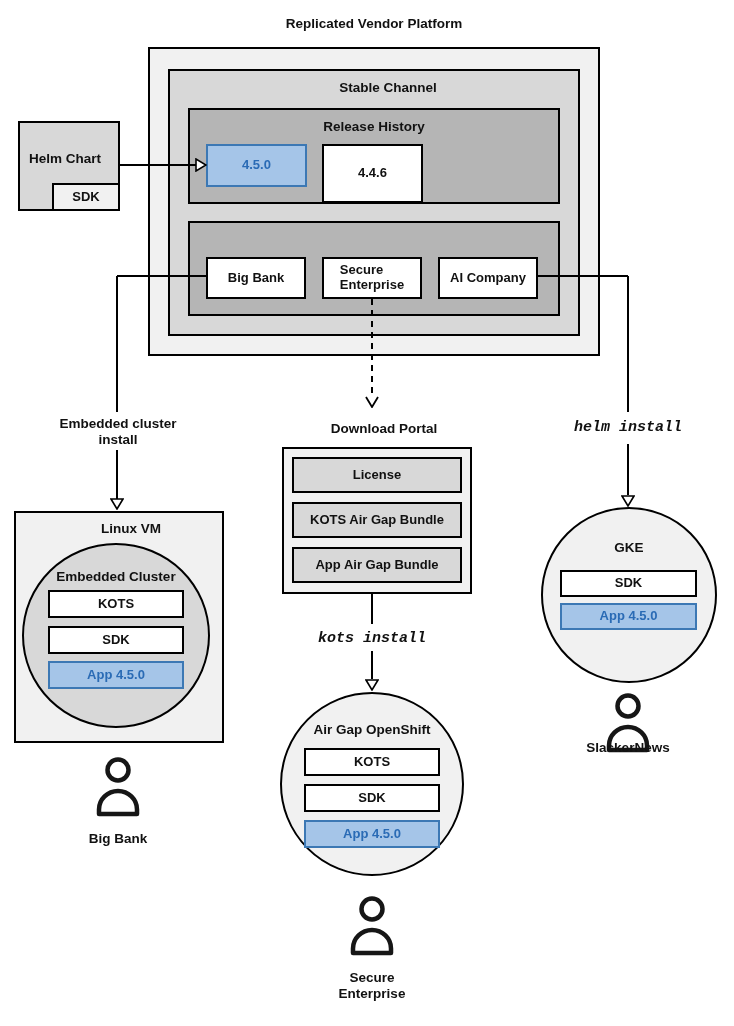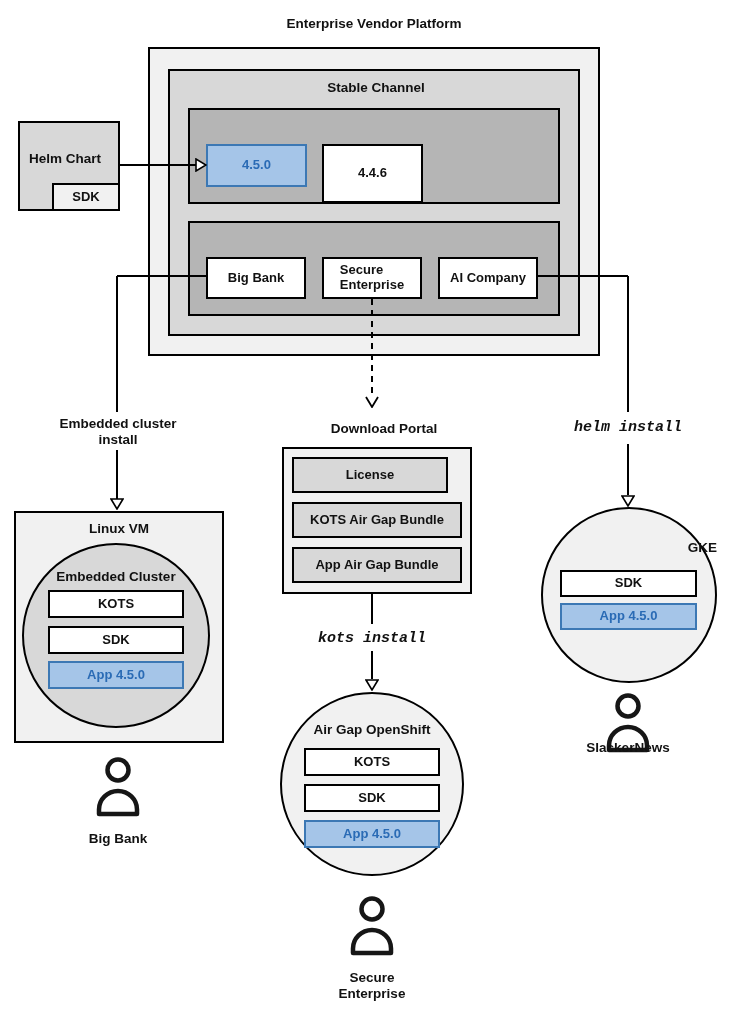--- a/index.html
+++ b/index.html
@@ -29,28 +29,29 @@
     background:repeating-linear-gradient(to bottom,#000 0 6px,transparent 6px 11px);}
   .circle{border-radius:50%;}
   .arrow{position:absolute;}
   .person{position:absolute;}
 </style>
 </head>
 <body>
 
 <div id="canvas">
 
-  <div class="lbl" style="left:148px;top:16px;width:452px;">Enterprise Vendor Platform</div>
+  <div class="lbl" style="left:148px;top:16px;width:452px;">Replicated Vendor Platform</div>
 
   <div class="box bg-light" style="left:148px;top:47px;width:452px;height:309px;"></div>
 
   <div class="box bg-mid" style="left:168px;top:69px;width:412px;height:267px;"></div>
-  <div class="lbl" style="left:152px;top:80px;width:448px;">Stable Channel</div>
+  <div class="lbl" style="left:164px;top:80px;width:448px;">Stable Channel</div>
 
   <div class="box bg-dark" style="left:188px;top:108px;width:372px;height:96px;"></div>
+  <div class="lbl" style="left:188px;top:119px;width:372px;">Release History</div>
   <div class="box bg-accent cell" style="left:206px;top:144px;width:101px;height:43px;">4.5.0</div>
   <div class="box bg-white cell" style="left:322px;top:144px;width:101px;height:59px;">4.4.6</div>
 
   <div class="box bg-dark" style="left:188px;top:221px;width:372px;height:95px;"></div>
   <div class="box bg-white cell" style="left:206px;top:257px;width:100px;height:42px;">Big Bank</div>
   <div class="box bg-white cell" style="left:322px;top:257px;width:100px;height:42px;">Secure
 Enterprise</div>
   <div class="box bg-white cell" style="left:438px;top:257px;width:100px;height:42px;">AI Company</div>
 
   <div class="box bg-mid" style="left:18px;top:121px;width:102px;height:90px;"></div>
@@ -71,33 +72,33 @@
       <polygon points="1,1 13,1 7,11" fill="#fff" stroke="#000" stroke-width="1.6"></polygon>
     </svg>
 
   <div class="dashline" style="left:371px;top:299px;height:97px;"></div>
   <svg class="arrow" style="left:365px;top:396px;" width="14" height="12">
       <path d="M1 1 L7 11 L13 1" fill="#fff" stroke="#000" stroke-width="1.8"></path>
     </svg>
 
   <div class="lbl" style="left:304px;top:421px;width:160px;">Download Portal</div>
   <div class="box bg-light" style="left:282px;top:447px;width:190px;height:147px;"></div>
-  <div class="box bg-mid cell" style="left:292px;top:457px;width:156px;height:36px;">License</div>
+  <div class="box bg-mid cell" style="left:292px;top:457px;width:170px;height:36px;">License</div>
   <div class="box bg-mid cell" style="left:292px;top:502px;width:170px;height:36px;">KOTS Air Gap Bundle</div>
   <div class="box bg-mid cell" style="left:292px;top:547px;width:170px;height:36px;">App Air Gap Bundle</div>
 
   <div class="vline" style="left:371px;top:594px;height:30px;"></div>
   <div class="lbl mono" style="left:292px;top:630px;width:160px;">kots install</div>
   <div class="vline" style="left:371px;top:651px;height:28px;"></div>
   <svg class="arrow" style="left:365px;top:679px;" width="14" height="12">
       <polygon points="1,1 13,1 7,11" fill="#fff" stroke="#000" stroke-width="1.6"></polygon>
     </svg>
 
   <div class="box bg-light" style="left:14px;top:511px;width:210px;height:232px;"></div>
-  <div class="lbl" style="left:14px;top:521px;width:210px;">Linux VM</div>
+  <div class="lbl" style="left:14px;top:521px;width:210px;padding-left:12px;">Linux VM</div>
   <div class="box bg-mid circle" style="left:22px;top:543px;width:188px;height:185px;"></div>
   <div class="lbl" style="left:22px;top:569px;width:188px;">Embedded Cluster</div>
   <div class="box bg-white cell" style="left:48px;top:590px;width:136px;height:28px;">KOTS</div>
   <div class="box bg-white cell" style="left:48px;top:626px;width:136px;height:28px;">SDK</div>
   <div class="box bg-accent cell" style="left:48px;top:661px;width:136px;height:28px;">App 4.5.0</div>
 
   <svg class="person" style="left:92px;top:757px;" width="52" height="62" viewBox="0 0 52 62">
     <circle cx="26" cy="13" r="10.5" fill="none" stroke="#161616" stroke-width="4.5"></circle>
     <path d="M7 57 v-4.5 a19 18.5 0 0 1 38 0 V57 z" fill="none" stroke="#161616" stroke-width="4.5" stroke-linejoin="round"></path>
   </svg>
@@ -118,21 +119,21 @@
 
   <div class="hline" style="left:538px;top:275px;width:90px;"></div>
   <div class="vline" style="left:627px;top:276px;height:136px;"></div>
   <div class="lbl mono" style="left:548px;top:419px;width:160px;">helm install</div>
   <div class="vline" style="left:627px;top:444px;height:51px;"></div>
   <svg class="arrow" style="left:621px;top:495px;" width="14" height="12">
       <polygon points="1,1 13,1 7,11" fill="#fff" stroke="#000" stroke-width="1.6"></polygon>
     </svg>
 
   <div class="box bg-light circle" style="left:541px;top:507px;width:176px;height:176px;"></div>
-  <div class="lbl" style="left:541px;top:540px;width:176px;text-align:right;">GKE</div>
+  <div class="lbl" style="left:541px;top:540px;width:176px;">GKE</div>
   <div class="box bg-white cell" style="left:560px;top:570px;width:137px;height:27px;">SDK</div>
   <div class="box bg-accent cell" style="left:560px;top:603px;width:137px;height:27px;">App 4.5.0</div>
 
   <svg class="person" style="left:602px;top:693px;" width="52" height="62" viewBox="0 0 52 62">
     <circle cx="26" cy="13" r="10.5" fill="none" stroke="#161616" stroke-width="4.5"></circle>
     <path d="M7 57 v-4.5 a19 18.5 0 0 1 38 0 V57 z" fill="none" stroke="#161616" stroke-width="4.5" stroke-linejoin="round"></path>
   </svg>
   <div class="lbl" style="left:548px;top:740px;width:160px;">SlackerNews</div>
 
 </div>

